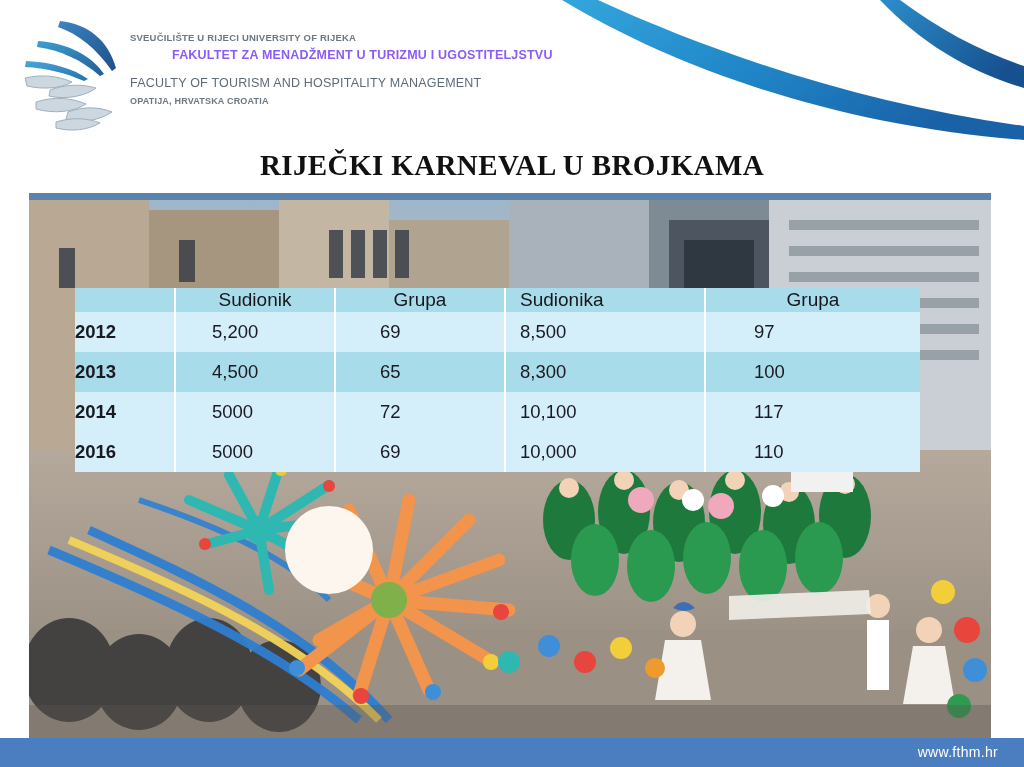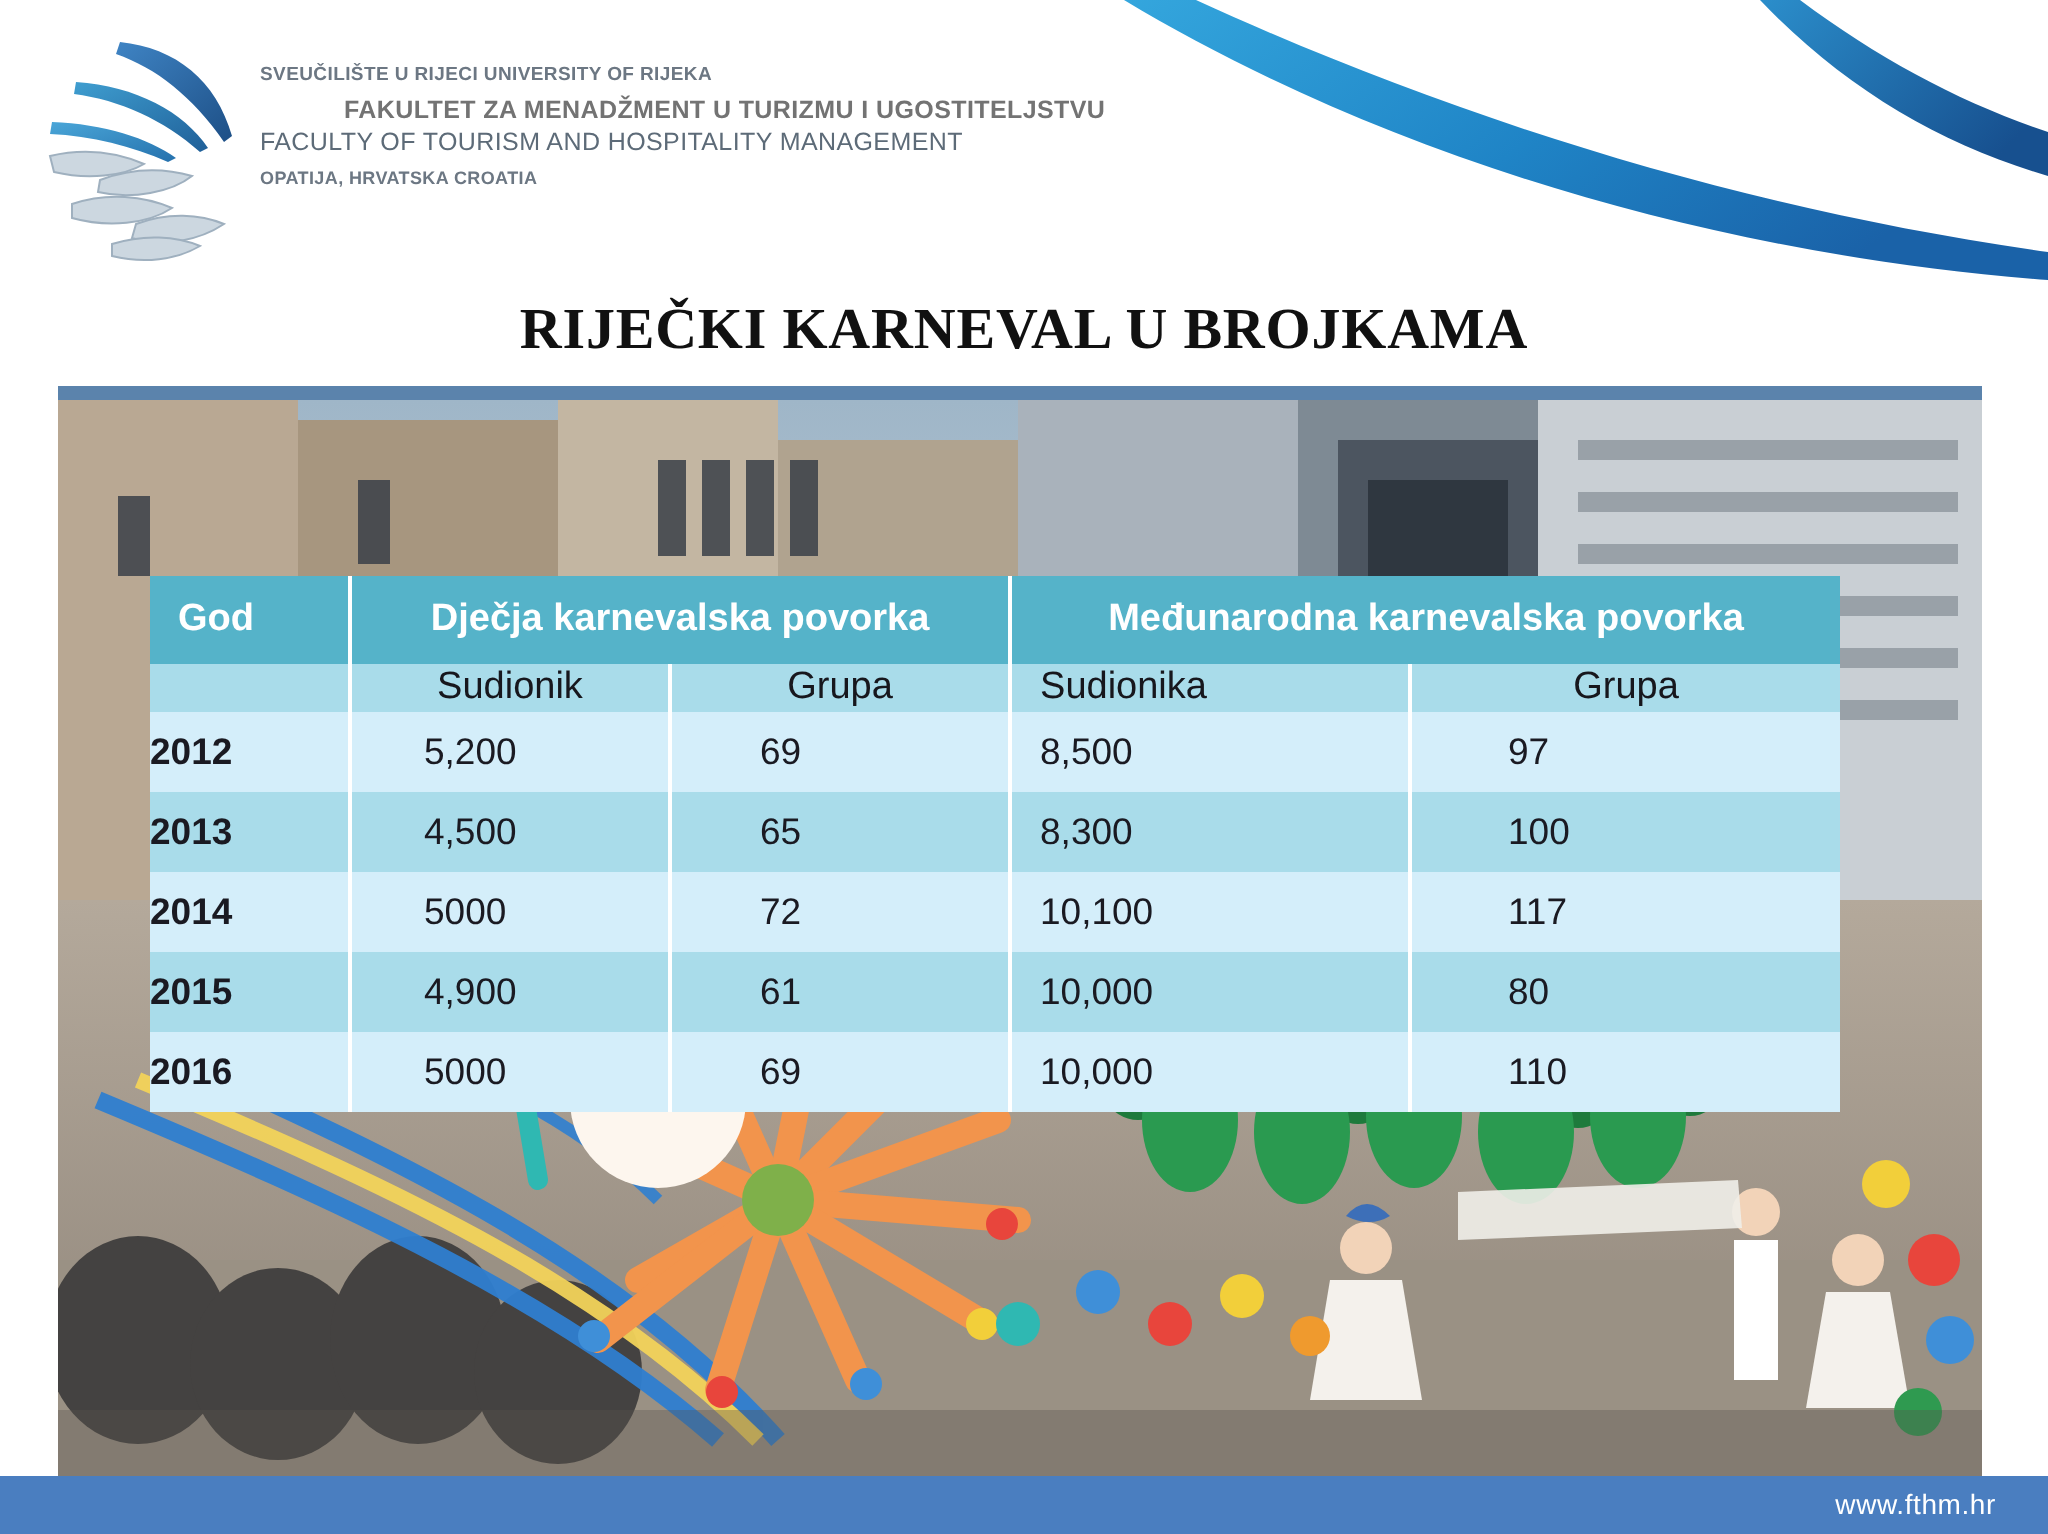--- a/index.html
+++ b/index.html
@@ -52,22 +52,22 @@
   }
   .logo-line.l1 {
     font-size: 9.5px;
     font-weight: 600;
     color: #6c7783;
     margin-bottom: 5px;
   }
   .logo-line.l2 {
     font-size: 12.5px;
     font-weight: bold;
-    color: #737373;
-    margin-bottom: 2px;
+    color: #8b5cf6;
+    margin-bottom: 14px;
     padding-left: 42px;
   }
   .logo-line.l3 {
     font-size: 12.5px;
     font-weight: normal;
     color: #5d6b78;
     margin-bottom: 6px;
   }
   .logo-line.l4 {
     font-size: 9px;
@@ -469,25 +469,20 @@
 
   <table id="stats-table">
     <colgroup>
       <col style="width:100px">
       <col style="width:160px">
       <col style="width:170px">
       <col style="width:200px">
       <col style="width:215px">
     </colgroup>
     <tbody>
-      <tr class="group-head">
-        <td class="c-god">God</td>
-        <td class="c-dj" colspan="2">Dječja karnevalska povorka</td>
-        <td class="c-md" colspan="2">Međunarodna karnevalska povorka</td>
-      </tr>
       <tr class="sub-head">
         <td class="sh-l"></td>
         <td class="sh-c">Sudionik</td>
         <td class="sh-c">Grupa</td>
         <td class="sh-l">Sudionika</td>
         <td class="sh-c">Grupa</td>
       </tr>
 
       <tr class="data-row row-light">
         <td class="col-year">2012</td>
@@ -503,27 +498,20 @@
         <td class="col-c">8,300</td>
         <td class="col-d">100</td>
       </tr>
       <tr class="data-row row-light">
         <td class="col-year">2014</td>
         <td class="col-a">5000</td>
         <td class="col-b">72</td>
         <td class="col-c">10,100</td>
         <td class="col-d">117</td>
       </tr>
-      <tr class="data-row row-dark">
-        <td class="col-year">2015</td>
-        <td class="col-a">4,900</td>
-        <td class="col-b">61</td>
-        <td class="col-c">10,000</td>
-        <td class="col-d">80</td>
-      </tr>
       <tr class="data-row row-light">
         <td class="col-year">2016</td>
         <td class="col-a">5000</td>
         <td class="col-b">69</td>
         <td class="col-c">10,000</td>
         <td class="col-d">110</td>
       </tr>
     </tbody>
   </table>
 

